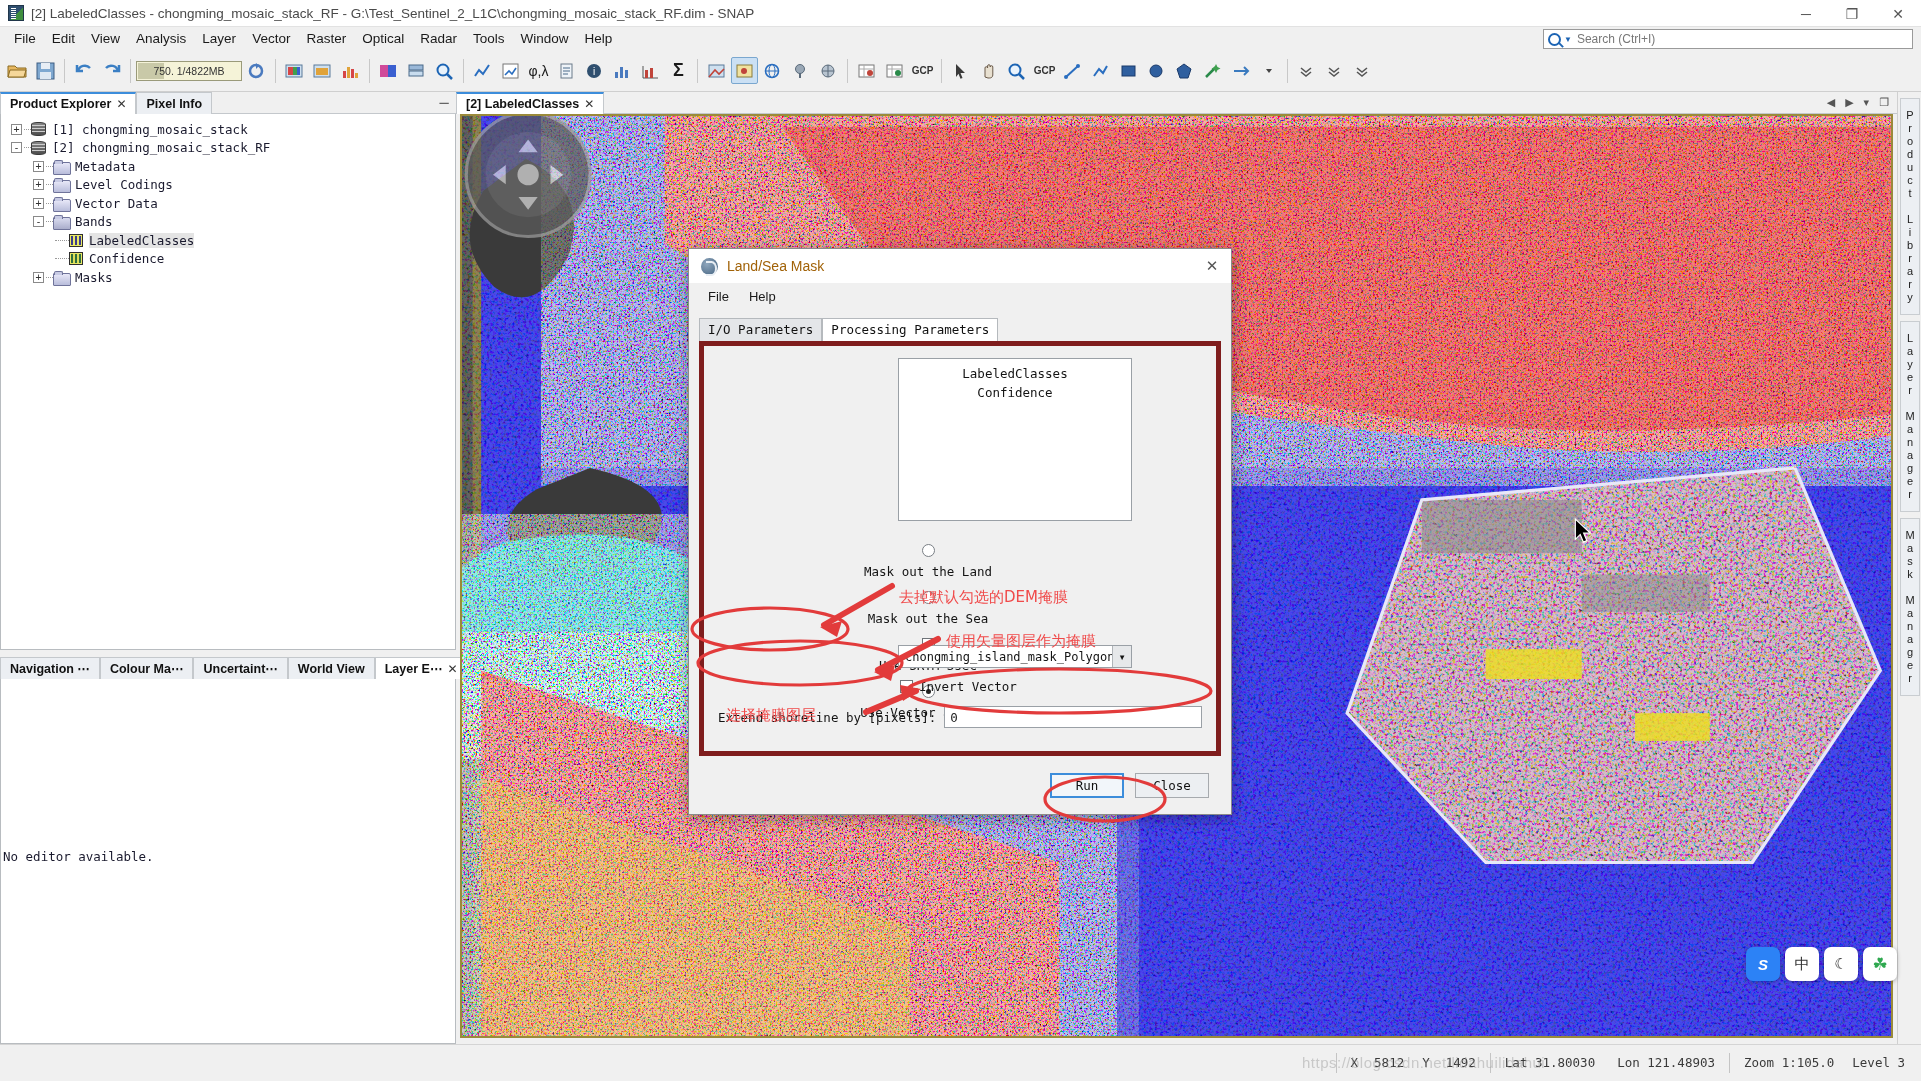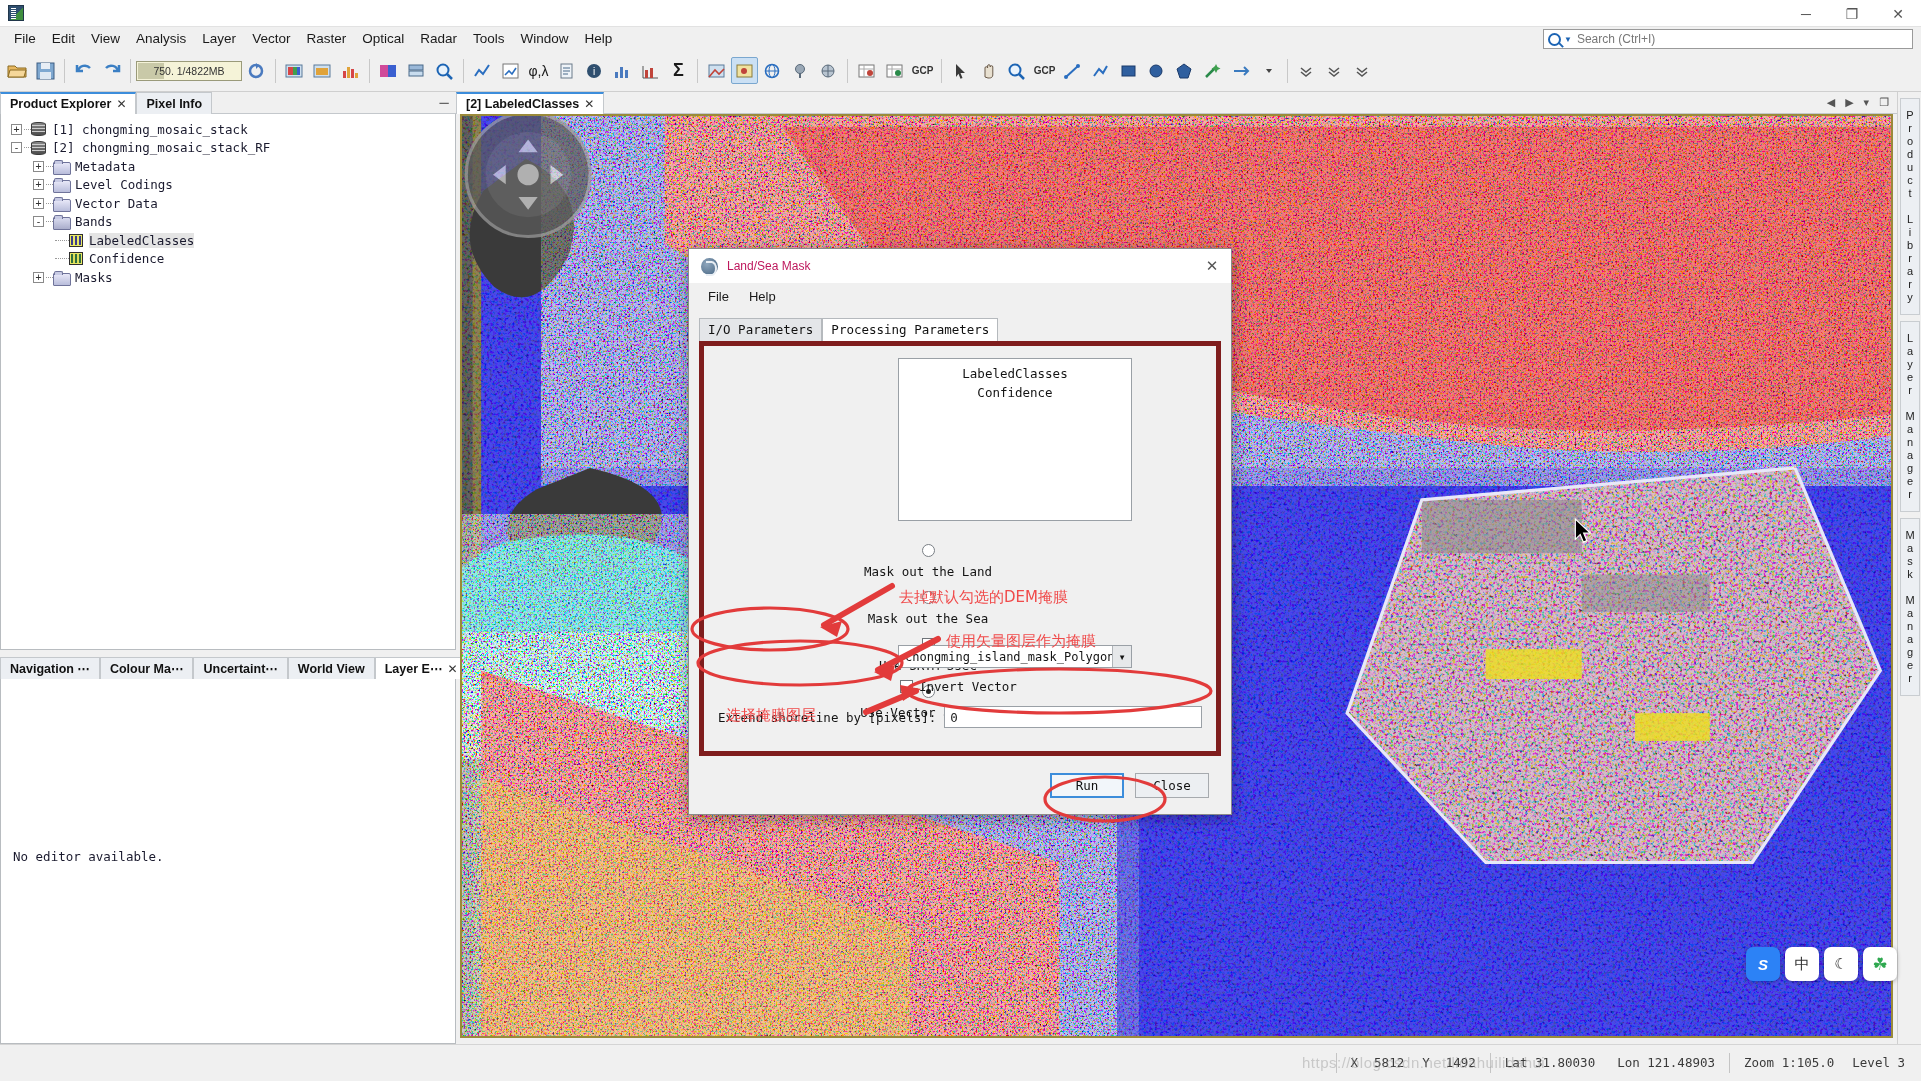--- a/index.html
+++ b/index.html
@@ -107,21 +107,21 @@
      background:#c8cbe4;border:1px solid #6f739a;border-bottom:none;border-radius:2px 2px 0 0;}
   .icofold.open:before{background:linear-gradient(#dadcf0,#a9adcb);}
   .icoband { width:14px;height:13px;flex:none;margin-right:6px;
      background:#e8e864; border:1px solid #2e2e2e;position:relative; }
   .icoband:after{content:"";position:absolute;inset:1px;
      background:repeating-linear-gradient(90deg,#3b3b8c 0 2px,#e8e864 2px 4px),repeating-linear-gradient(0deg,#3b3b8c 0 2px,transparent 2px 4px);}
   .icoband.v2:after{background:repeating-linear-gradient(90deg,#2f6f3f 0 2px,#dede5a 2px 4px),repeating-linear-gradient(0deg,#2f6f3f 0 2px,transparent 2px 4px);}
 
   
   #botpanel { margin-top:7px; flex:1; display:flex; flex-direction:column; }
-  #botbody { flex:1; border:1px solid #b8bcc0; border-top:none; background:#fff; padding:10px 12px; }
+  #botbody { flex:1; border:1px solid #b8bcc0; border-top:none; background:#fff; padding:10px 2px; }
   #noeditor { font-family:"DejaVu Sans Mono","Liberation Mono",monospace; font-size:12.5px; color:#1a1a2e; margin-top:160px; }
 
   
   #viewwrap { flex:1; display:flex; flex-direction:column; min-height:0; }
   #imgframe { flex:1; margin:0 4px 6px 4px; border:2px solid #9a8a3a; background:#3a3a3a; position:relative; overflow:hidden; }
   #canvas { position:absolute; inset:0; }
   #viewtabs .vtfill { flex:1; border-bottom:1px solid #c4c8cc; display:flex; align-items:center; justify-content:flex-end; gap:10px; padding-right:8px; color:#555; font-size:11px; }
 
   
   .vdock { writing-mode:vertical-rl; text-orientation:upright; font-size:11px; letter-spacing:1px;
@@ -141,21 +141,21 @@
   
   #dialog {
     position:absolute; left:688px; top:248px; width:544px; height:567px;
     background:#f0f0f0; border:1px solid #8a8a8a; box-shadow:0 3px 14px rgba(0,0,0,.35);
     display:flex; flex-direction:column; z-index:50;
   }
   #dlgtitle { height:34px; background:#fff; display:flex; align-items:center; padding-left:12px; position:relative; }
   #dlgtitle .dico { width:17px;height:17px;border-radius:50%;flex:none;margin-right:9px;
      background:radial-gradient(circle at 35% 35%,#8fa7bd,#41607e);position:relative; }
   #dlgtitle .dico:after{content:"";position:absolute;left:5px;top:3px;width:9px;height:11px;border:2px solid #e8eef4;border-left:none;border-radius:0 50% 50% 0;}
-  #dlgtitle .t { font-size:12px; color:#be185d; }
+  #dlgtitle .t { font-size:14px; color:#a16207; }
   #dlgclose { position:absolute; right:8px; top:6px; width:22px;height:22px;display:flex;align-items:center;justify-content:center;color:#555;font-size:15px; }
   #dlgmenu { height:26px; background:#f0f0f0; display:flex; align-items:center; padding-left:10px; gap:2px; }
   #dlgmenu .mi { padding:2px 9px; font-size:13px; }
   #dlgtabs { display:flex; align-items:flex-end; padding:10px 10px 0 10px; height:32px; }
   .dtab { font-family:"DejaVu Sans Mono","Liberation Mono",monospace; font-size:12.5px;
           padding:3px 8px 4px 8px; border:1px solid #b5b9bd; border-bottom:none; background:#e4e6e9; color:#111; }
   .dtab.active { background:#fff; position:relative; top:1px; padding-bottom:5px; }
   #dlgpanel { margin:0 10px; flex:1; background:#f0f0f0; border:5px solid #7f1d1d; position:relative; padding:12px 14px;text-align:center; }
   .dlabel { font-family:"DejaVu Sans Mono","Liberation Mono",monospace; font-size:12.5px; color:#141414; }
   #srcbands {
@@ -194,20 +194,21 @@
   .imebtn { width:34px;height:34px;border-radius:7px;background:#fff;box-shadow:0 1px 4px rgba(0,0,0,.3);
             display:flex;align-items:center;justify-content:center;font-size:15px;color:#333; }
   .imebtn.s { background:#2c82f6; color:#fff; font-weight:bold; font-style:italic; }
   .imebtn.g { color:#2ea84f; font-size:17px; }
 </style>
 </head>
 <body>
 
 <div id="titlebar">
   <div class="app-icon"></div>
+  <div id="title-text">[2] LabeledClasses - chongming_mosaic_stack_RF - G:\Test_Sentinel_2_L1C\chongming_mosaic_stack_RF.dim - SNAP</div>
   <div id="winbtns">
     <div>─</div>
     <div>❐</div>
     <div>✕</div>
   </div>
 </div>
 
 <div id="menubar">
   <div class="mi">File</div>
   <div class="mi">Edit</div>

